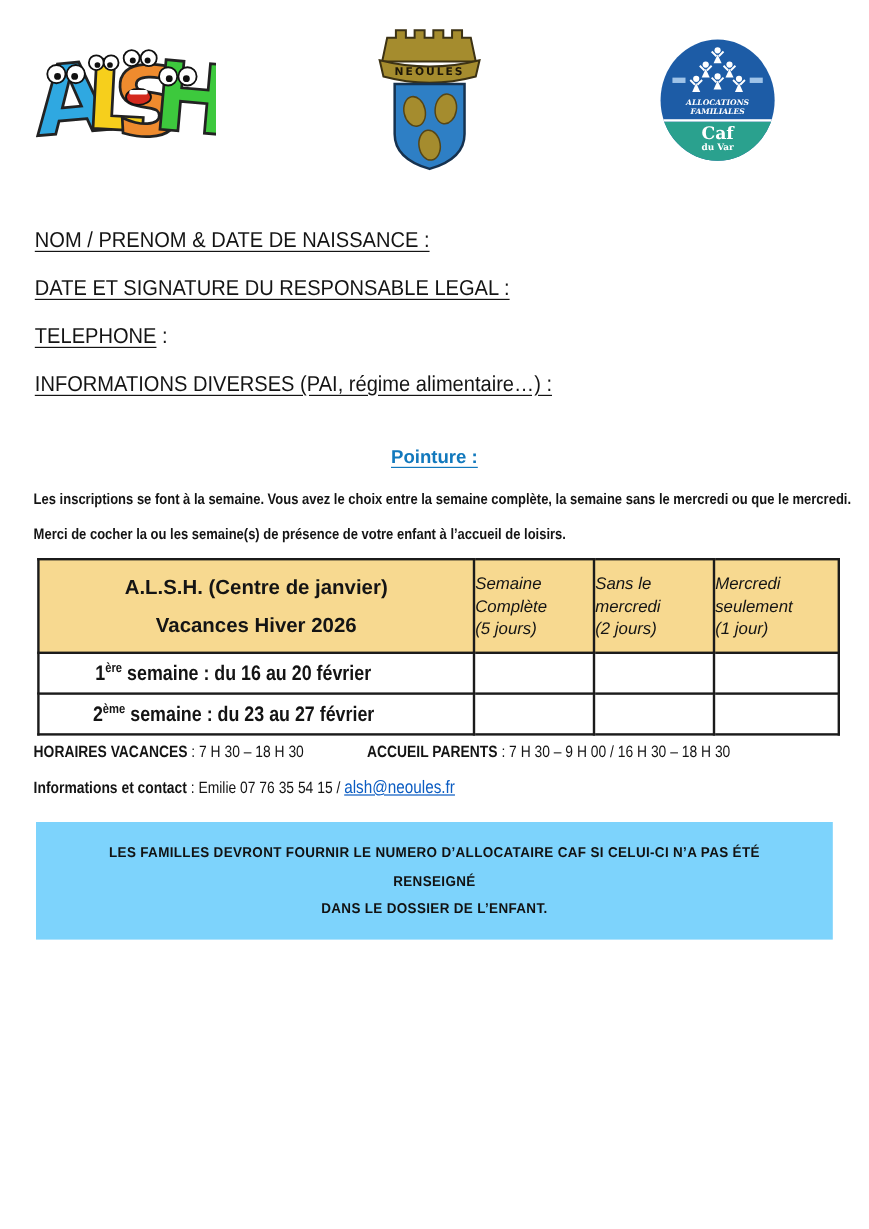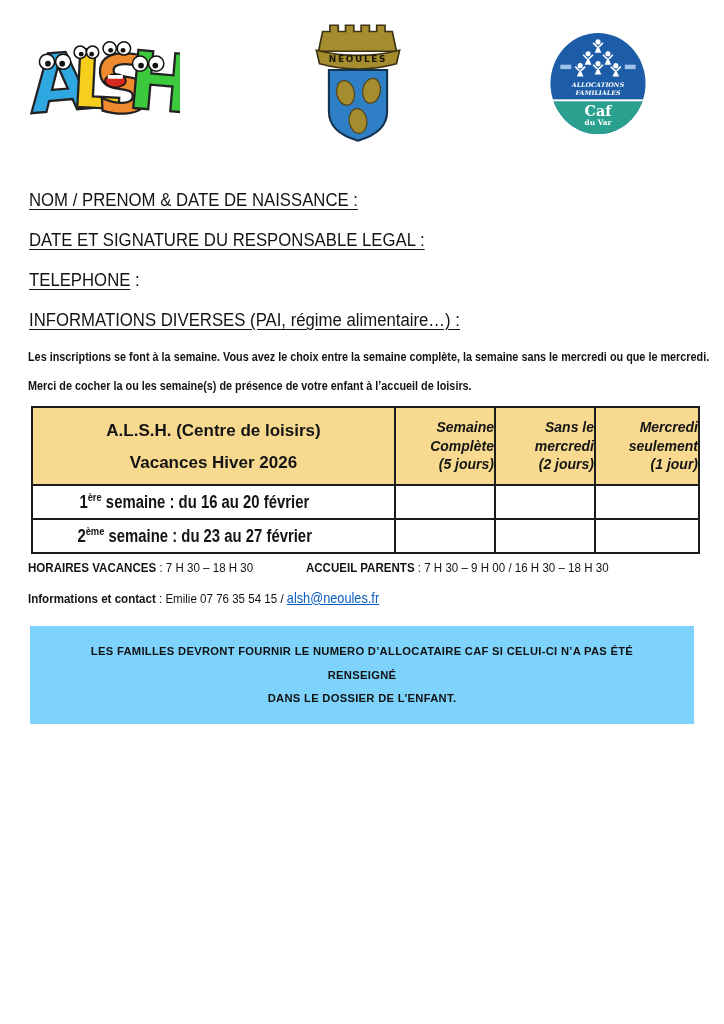--- a/index.html
+++ b/index.html
@@ -38,21 +38,21 @@
   
   .instructions{margin:18px 0 0 28px;font-weight:bold;font-size:12.6px;}
   .instr-line{white-space:nowrap;display:block;transform:scaleX(0.86);transform-origin:left center;}
   .instr-line + .instr-line{margin-top:15px;}
   
   table.reg{border-collapse:collapse;margin:13px 0 0 31px;table-layout:fixed;width:667px;}
   table.reg th,table.reg td{border:2.2px solid #1b1b1b;padding:0;}
   table.reg thead th{background:#f7d990;height:76px;vertical-align:middle;}
   .th-main{font-weight:bold;font-size:17px;line-height:1;}
   .th-main .l1{margin-bottom:15px;}
-  .th-col{font-weight:bold;font-style:italic;font-size:14px;white-space:pre-line;line-height:1.35;text-align:right;}
+  .th-col{font-weight:normal;font-style:italic;font-size:14px;white-space:pre-line;line-height:1.35;text-align:left;}
   td.rowlabel{height:32px;text-align:center;}
   td.rowlabel .rl{display:inline-block;transform:scaleX(0.85);transform-origin:left center;
     font-weight:bold;font-size:17.5px;white-space:nowrap;padding-left:4px;}
   td.rowlabel sup{font-size:11px;}
   td.check{height:32px;background:#fff;}
   
   .cut-section{position:relative;height:84px;margin-top:10px;}
   .deadline{position:absolute;left:0;right:0;top:10px;text-align:center;}
   .deadline-inner{display:inline-block;transform:scaleX(0.82);transform-origin:center;
     font-weight:bold;font-size:16px;white-space:nowrap;}
@@ -194,37 +194,40 @@
       <span class="field-inner"><span class="u">DATE ET SIGNATURE DU RESPONSABLE LEGAL :</span><span></span></span>
     </div>
     <div class="field">
       <span class="field-inner"><span class="u">TELEPHONE</span><span> :</span></span>
     </div>
     <div class="field">
       <span class="field-inner"><span class="u">INFORMATIONS DIVERSES (PAI, régime alimentaire…) :</span><span></span></span>
     </div>
   </div>
 
+  <div class="pointure">
+    <span>Pointure :</span>
+  </div>
 
   <div class="instructions">
     <span class="instr-line">Les inscriptions se font à la semaine. Vous avez le choix entre la semaine complète, la semaine sans le mercredi ou que le mercredi.</span>
     <span class="instr-line">Merci de cocher la ou les semaine(s) de présence de votre enfant à l’accueil de loisirs.</span>
   </div>
 
   <table class="reg">
     <colgroup>
         <col style="width:363px">
         <col style="width:100px">
         <col style="width:100px">
         <col style="width:104px">
       </colgroup>
     <thead>
       <tr>
         <th class="th-main">
-          <div class="l1">A.L.S.H. (Centre de loisirs)</div>
+          <div class="l1">A.L.S.H. (Centre de janvier)</div>
           <div>Vacances Hiver 2026</div>
         </th>
         <th class="th-col">Semaine
 Complète
 (5 jours)</th>
         <th class="th-col">Sans le
 mercredi
 (2 jours)</th>
         <th class="th-col">Mercredi
 seulement

